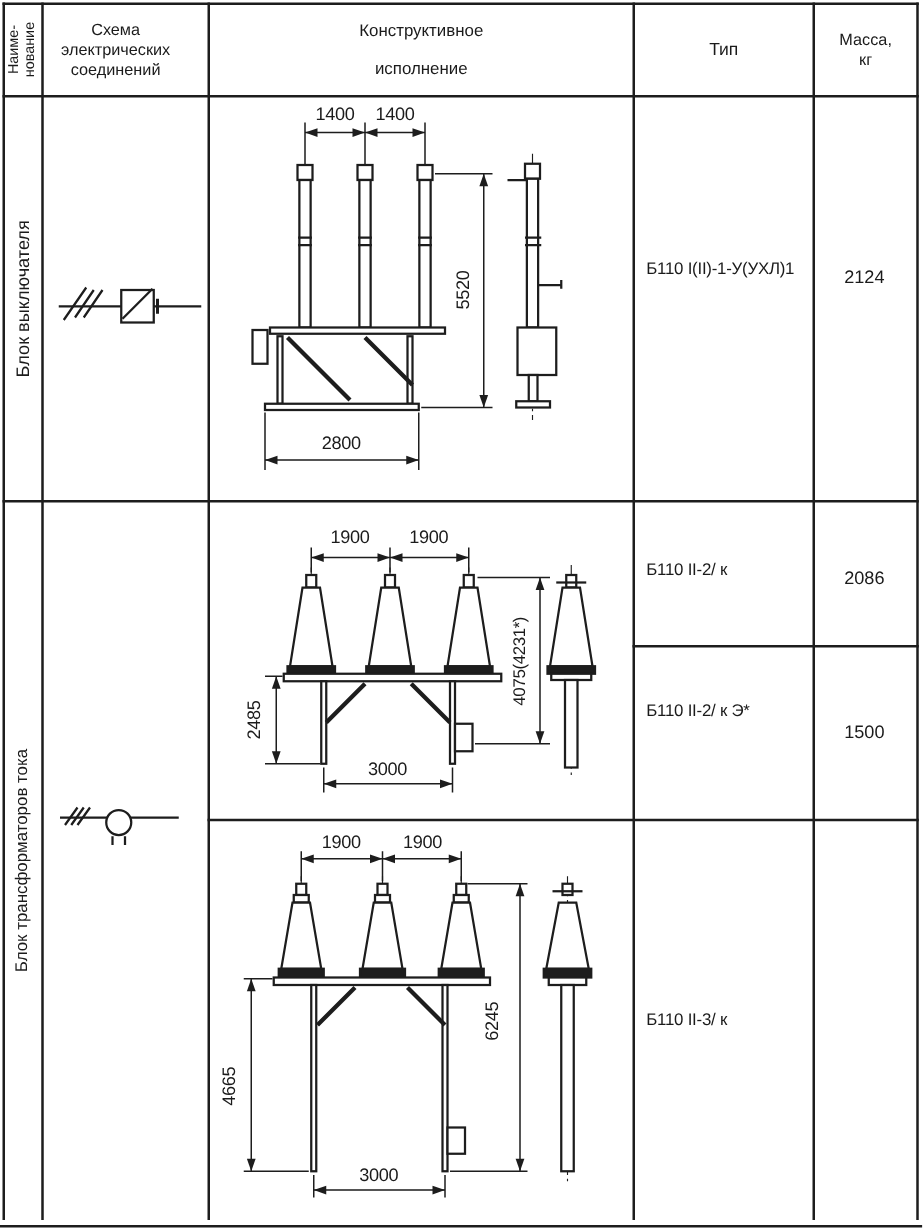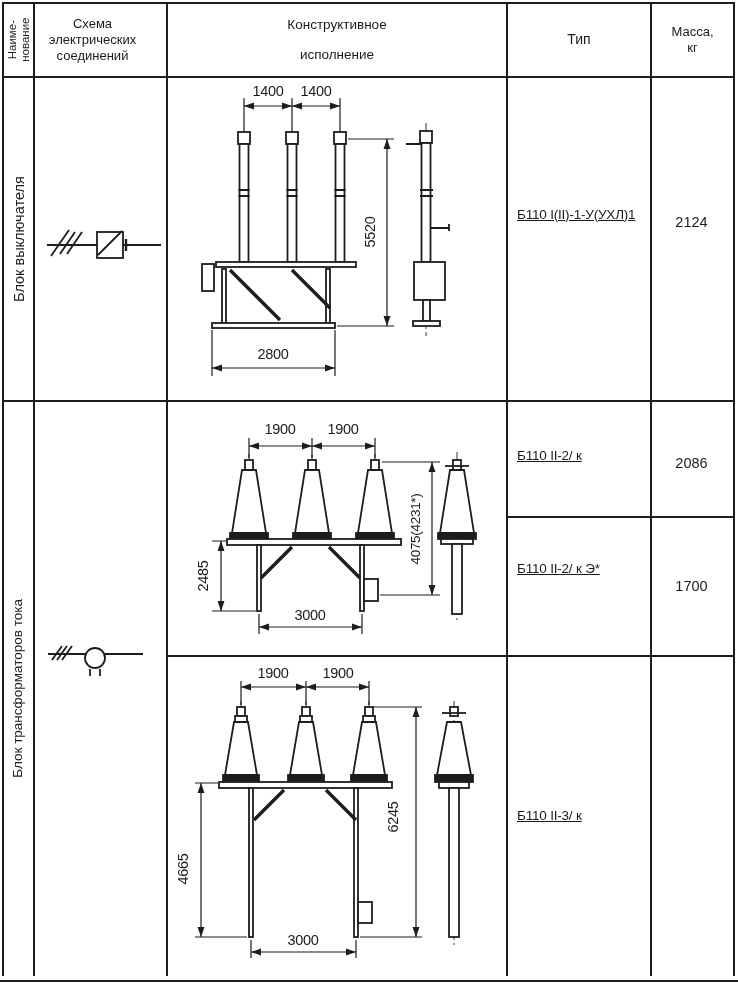--- a/index.html
+++ b/index.html
@@ -7,21 +7,21 @@
         font-family:"Liberation Sans","DejaVu Sans",sans-serif;color:#1b1b1b;}
   .vl,.hl{position:absolute;background:#1d1d1d;}
   .vl{width:2px;}
   .hl{height:2px;}
   .cell{position:absolute;display:flex;align-items:center;justify-content:center;
         text-align:center;line-height:1.25;}
   .pre{white-space:pre-line;}
   .rot{transform:rotate(-90deg);white-space:nowrap;}
   .rot2{transform:rotate(-90deg);white-space:pre-line;text-align:center;line-height:1.1;}
   .lefttxt{justify-content:flex-start;text-align:left;}
-  .typetxt{font-size:13.5px;letter-spacing:-0.2px;text-decoration:underline;}
+  .typetxt{font-size:13.5px;letter-spacing:-0.2px;}
   .masstxt{font-size:14.5px;}
   .hdr{font-size:13px;}
   svg{position:absolute;overflow:visible;}
   svg text{font-family:"Liberation Sans","DejaVu Sans",sans-serif;font-size:14.5px;
            fill:#1b1b1b;letter-spacing:-0.3px;}
   .s  {stroke:#1d1d1d;stroke-width:1.8;fill:none;}
   .sf {stroke:#1d1d1d;stroke-width:1.8;fill:#fff;}
   .sb {stroke:#1d1d1d;stroke-width:1.8;fill:#1d1d1d;}
   .thin{stroke:#1d1d1d;stroke-width:1.2;fill:none;}
   .thk {stroke:#1d1d1d;stroke-width:3.4;fill:none;}
@@ -200,21 +200,21 @@
   <div class="cell lefttxt typetxt" style="left:508px;top:402px;width:142px;height:108px;padding-left:9px;box-sizing:border-box">
     <span>Б110 II-2/ к</span>
   </div>
   <div class="cell masstxt" style="left:650px;top:402px;width:83px;height:122px">
     <span>2086</span>
   </div>
   <div class="cell lefttxt typetxt" style="left:508px;top:518px;width:142px;height:103px;padding-left:9px;box-sizing:border-box">
     <span>Б110 II-2/ к Э*</span>
   </div>
   <div class="cell masstxt" style="left:650px;top:518px;width:83px;height:137px">
-    <span>1700</span>
+    <span>1500</span>
   </div>
 
   <svg style="left:168px;top:657px" width="338" height="318" viewBox="0 0 338 318">
     <g>
       <path class="thin" d="M73 48 V24 M138 48 V24 M201 48 V24"></path>
       <path class="thin" d="M73 30 H201"></path>
       <polygon class="arr" points="73,30 83,26.5 83,33.5"></polygon>
       <polygon class="arr" points="138,30 128,26.5 128,33.5"></polygon>
       <polygon class="arr" points="138,30 148,26.5 148,33.5"></polygon>
       <polygon class="arr" points="201,30 191,26.5 191,33.5"></polygon>

